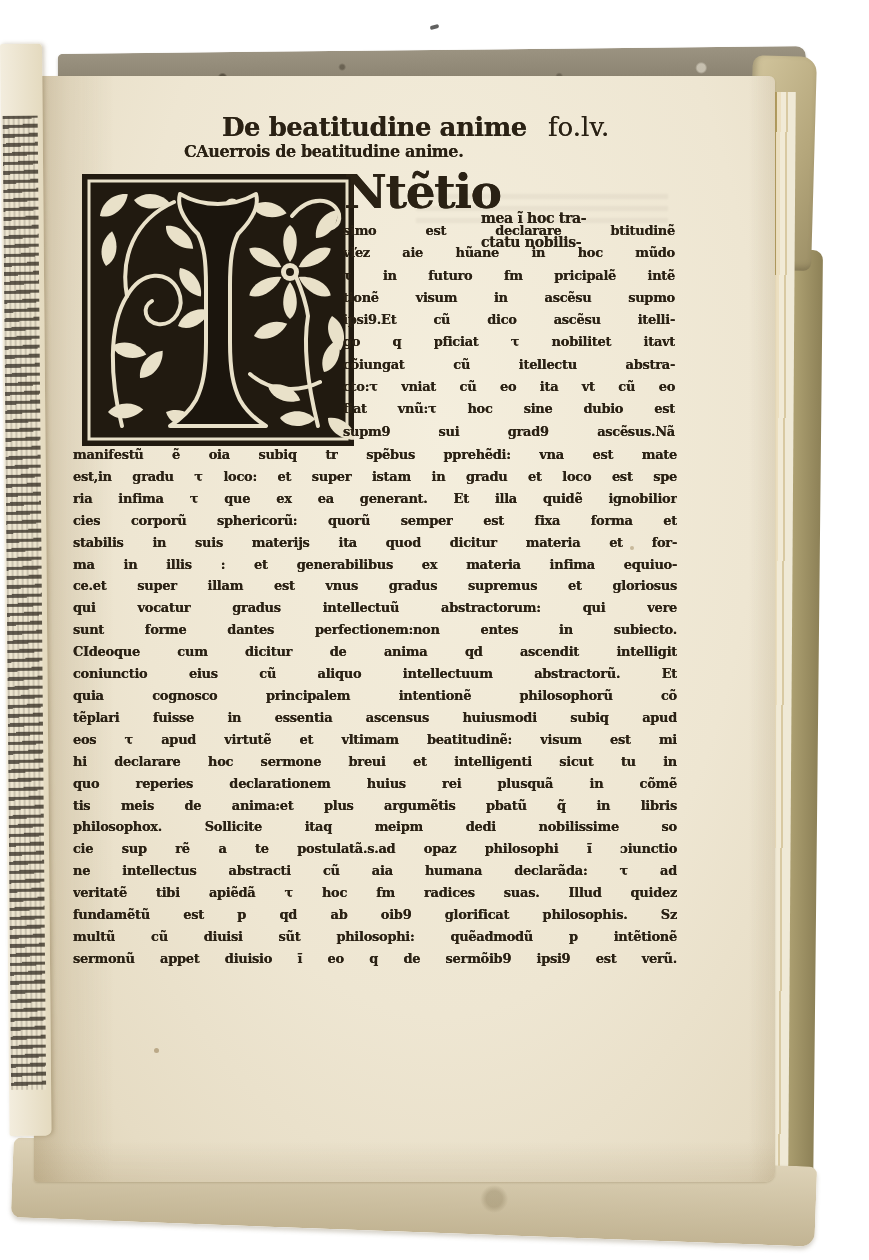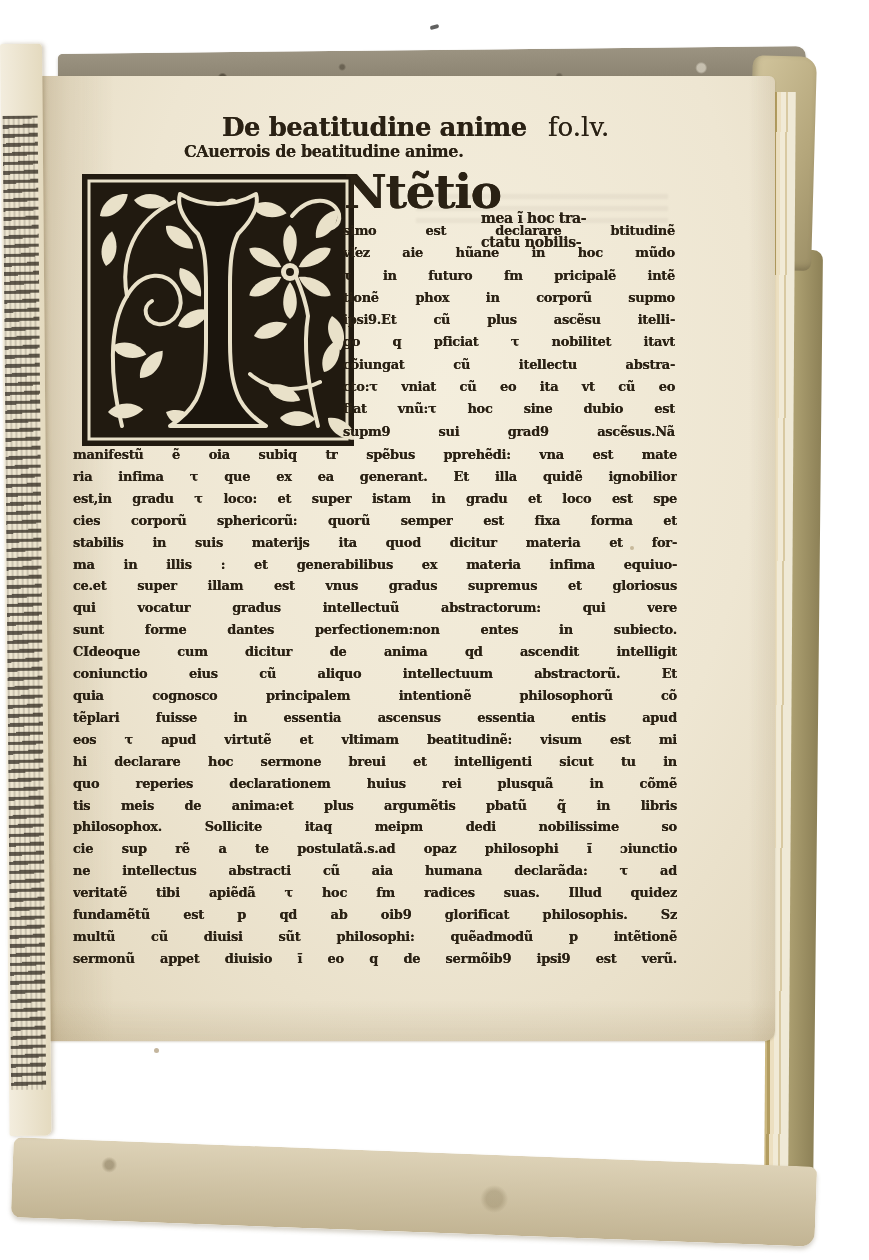--- a/index.html
+++ b/index.html
@@ -62,21 +62,21 @@
   .facing-strip .strip-text{
     position:absolute;left:2px;right:5px;top:72px;height:974px;
     background:
       repeating-linear-gradient(to right, rgba(30,24,16,.18) 0 2px, transparent 2px 5px),
       repeating-linear-gradient(178deg, rgba(36,29,20,.78) 0 3.5px, rgba(236,228,206,.95) 3.5px 9.2px);
     filter:blur(.7px);
     opacity:.9;
   }
   
   .page{
-    position:absolute;left:34px;top:76px;width:741px;height:965px;z-index:2;
+    position:absolute;left:34px;top:76px;width:741px;height:1106px;z-index:2;
     background:radial-gradient(ellipse at 55% 32%,#f4eedd 0%,#eee6d2 55%,#e6dcc4 85%,#ded2b6 100%);
     border-radius:3px 6px 10px 4px;
     box-shadow:0 1px 2px rgba(120,100,60,.25);
   }
   .page::before{ 
     content:"";position:absolute;inset:0;border-radius:inherit;pointer-events:none;
     background:
       linear-gradient(to right, rgba(150,128,86,.34), rgba(150,128,86,.14) 34px, rgba(150,128,86,0) 80px),
       linear-gradient(to left, rgba(150,128,86,.16), rgba(150,128,86,0) 26px),
       linear-gradient(to top, rgba(150,128,86,.18), rgba(150,128,86,0) 40px);
@@ -196,43 +196,43 @@
   </svg>
 
   <div class="big-word">Ntẽtio</div>
   <div class="side-line l0">mea ĩ hoc tra-</div>
   <div class="side-line l1">ctatu nobilis-</div>
 
   <div class="col-block">
     <div class="tline">simo est declarare btitudinẽ</div>
     <div class="tline">vľez aie hũane in hoc mũdo</div>
     <div class="tline">τ in futuro fm pricipalẽ intẽ</div>
-    <div class="tline">tionẽ phox in corporũ supmo</div>
-    <div class="tline">ipsi9.Et cũ plus ascẽsu itelli-</div>
+    <div class="tline">tionẽ visum in ascẽsu supmo</div>
+    <div class="tline">ipsi9.Et cũ dico ascẽsu itelli-</div>
     <div class="tline">go q pficiat τ nobilitet itavt</div>
     <div class="tline">cõiungat cũ itellectu abstra-</div>
     <div class="tline">cto:τ vniat cũ eo ita vt cũ eo</div>
     <div class="tline">fiat vnũ:τ hoc sine dubio est</div>
     <div class="tline">supm9 sui grad9 ascẽsus.Nã</div>
   </div>
 
   <div class="full-block">
     <div class="tline">manifestũ ẽ oia subiq tr spẽbus pprehẽdi: vna est mate</div>
+    <div class="tline">est,in gradu τ loco: et super istam in gradu et loco est spe</div>
     <div class="tline">ria infima τ que ex ea generant. Et illa quidẽ ignobilior</div>
-    <div class="tline">est,in gradu τ loco: et super istam in gradu et loco est spe</div>
     <div class="tline">cies corporũ sphericorũ: quorũ semper est fixa forma et</div>
     <div class="tline">stabilis in suis materijs ita quod dicitur materia et for-</div>
     <div class="tline">ma in illis : et generabilibus ex materia infima equiuo-</div>
     <div class="tline">ce.et super illam est vnus gradus supremus et gloriosus</div>
     <div class="tline">qui vocatur gradus intellectuũ abstractorum: qui vere</div>
     <div class="tline">sunt forme dantes perfectionem:non entes in subiecto.</div>
     <div class="tline">CIdeoque cum dicitur de anima qd ascendit intelligit</div>
     <div class="tline">coniunctio eius cũ aliquo intellectuum abstractorũ. Et</div>
     <div class="tline">quia cognosco principalem intentionẽ philosophorũ cõ</div>
-    <div class="tline">tẽplari fuisse in essentia ascensus essentia entis apud</div>
+    <div class="tline">tẽplari fuisse in essentia ascensus huiusmodi subiq apud</div>
     <div class="tline">eos τ apud virtutẽ et vltimam beatitudinẽ: visum est mi</div>
     <div class="tline">hi declarare hoc sermone breui et intelligenti sicut tu in</div>
     <div class="tline">quo reperies declarationem huius rei plusquã in cõmẽ</div>
     <div class="tline">tis meis de anima:et plus argumẽtis pbatũ q̃ in libris</div>
     <div class="tline">philosophox. Sollicite itaq meipm dedi nobilissime so</div>
     <div class="tline">cie sup rẽ a te postulatã.s.ad opaz philosophi ĩ ɔiunctio</div>
     <div class="tline">ne intellectus abstracti cũ aia humana declarãda: τ ad</div>
     <div class="tline">veritatẽ tibi apiẽdã τ hoc fm radices suas. Illud quidez</div>
     <div class="tline">fundamẽtũ est p qd ab oib9 glorificat philosophis. Sz</div>
     <div class="tline">multũ cũ diuisi sũt philosophi: quẽadmodũ p intẽtionẽ</div>

